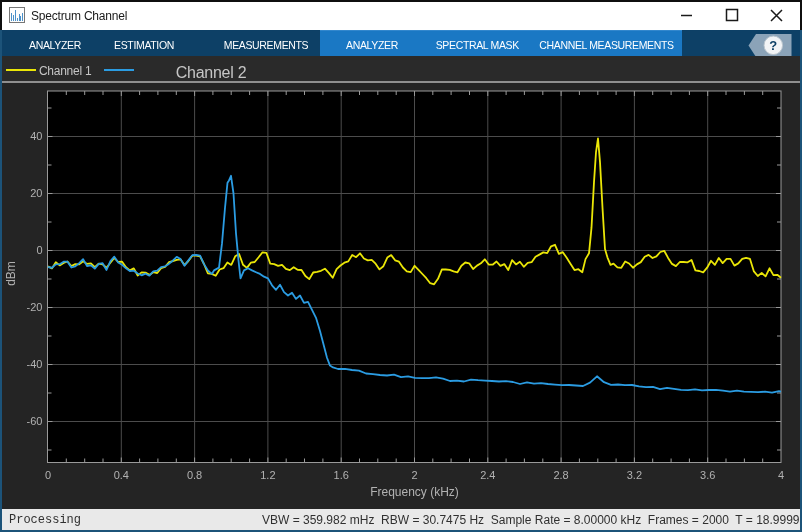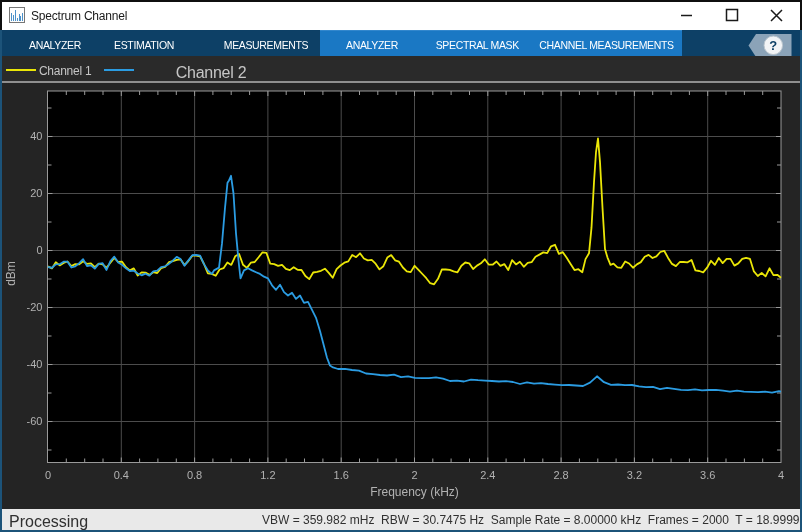--- a/index.html
+++ b/index.html
@@ -88,18 +88,18 @@
 <text x="487.8" y="479" fill="#b2b2b2" font-size="11" text-anchor="middle" font-family="Liberation Sans, sans-serif">2.4</text>
 <text x="561.1" y="479" fill="#b2b2b2" font-size="11" text-anchor="middle" font-family="Liberation Sans, sans-serif">2.8</text>
 <text x="634.4" y="479" fill="#b2b2b2" font-size="11" text-anchor="middle" font-family="Liberation Sans, sans-serif">3.2</text>
 <text x="707.7" y="479" fill="#b2b2b2" font-size="11" text-anchor="middle" font-family="Liberation Sans, sans-serif">3.6</text>
 <text x="781" y="479" fill="#b2b2b2" font-size="11" text-anchor="middle" font-family="Liberation Sans, sans-serif">4</text>
 <text x="414.5" y="495.5" fill="#b2b2b2" font-size="12" text-anchor="middle" font-family="Liberation Sans, sans-serif">Frequency (kHz)</text>
 <text x="15" y="273.5" fill="#b2b2b2" font-size="12" text-anchor="middle" font-family="Liberation Sans, sans-serif" transform="rotate(-90 15 273.5)">dBm</text>
 </svg>
 
 <div class="abs" style="left:0;top:508.5px;width:802px;height:21px;background:#e9e9e9;"></div>
-<div class="abs" style="left:9px;top:513px;font-size:16px;color:#303030;">Processing</div>
+<div class="abs" style="left:9px;top:513px;font-size:12px;color:#303030;font-family:Liberation Mono, monospace;">Processing</div>
 <div class="abs" style="left:262px;top:513px;font-size:12px;color:#303030;white-space:nowrap">VBW = 359.982 mHz&nbsp; RBW = 30.7475 Hz&nbsp; Sample Rate = 8.00000 kHz&nbsp; Frames = 2000&nbsp; T = 18.9999</div>
 
 <div class="abs" style="left:0;top:30px;width:2px;height:502px;background:#1c5379;"></div>
 <div class="abs" style="left:800px;top:30px;width:2px;height:502px;background:#1c5379;"></div>
 <div class="abs" style="left:0;top:529.5px;width:802px;height:2.5px;background:#1c5379;"></div>
 
 </body></html>

